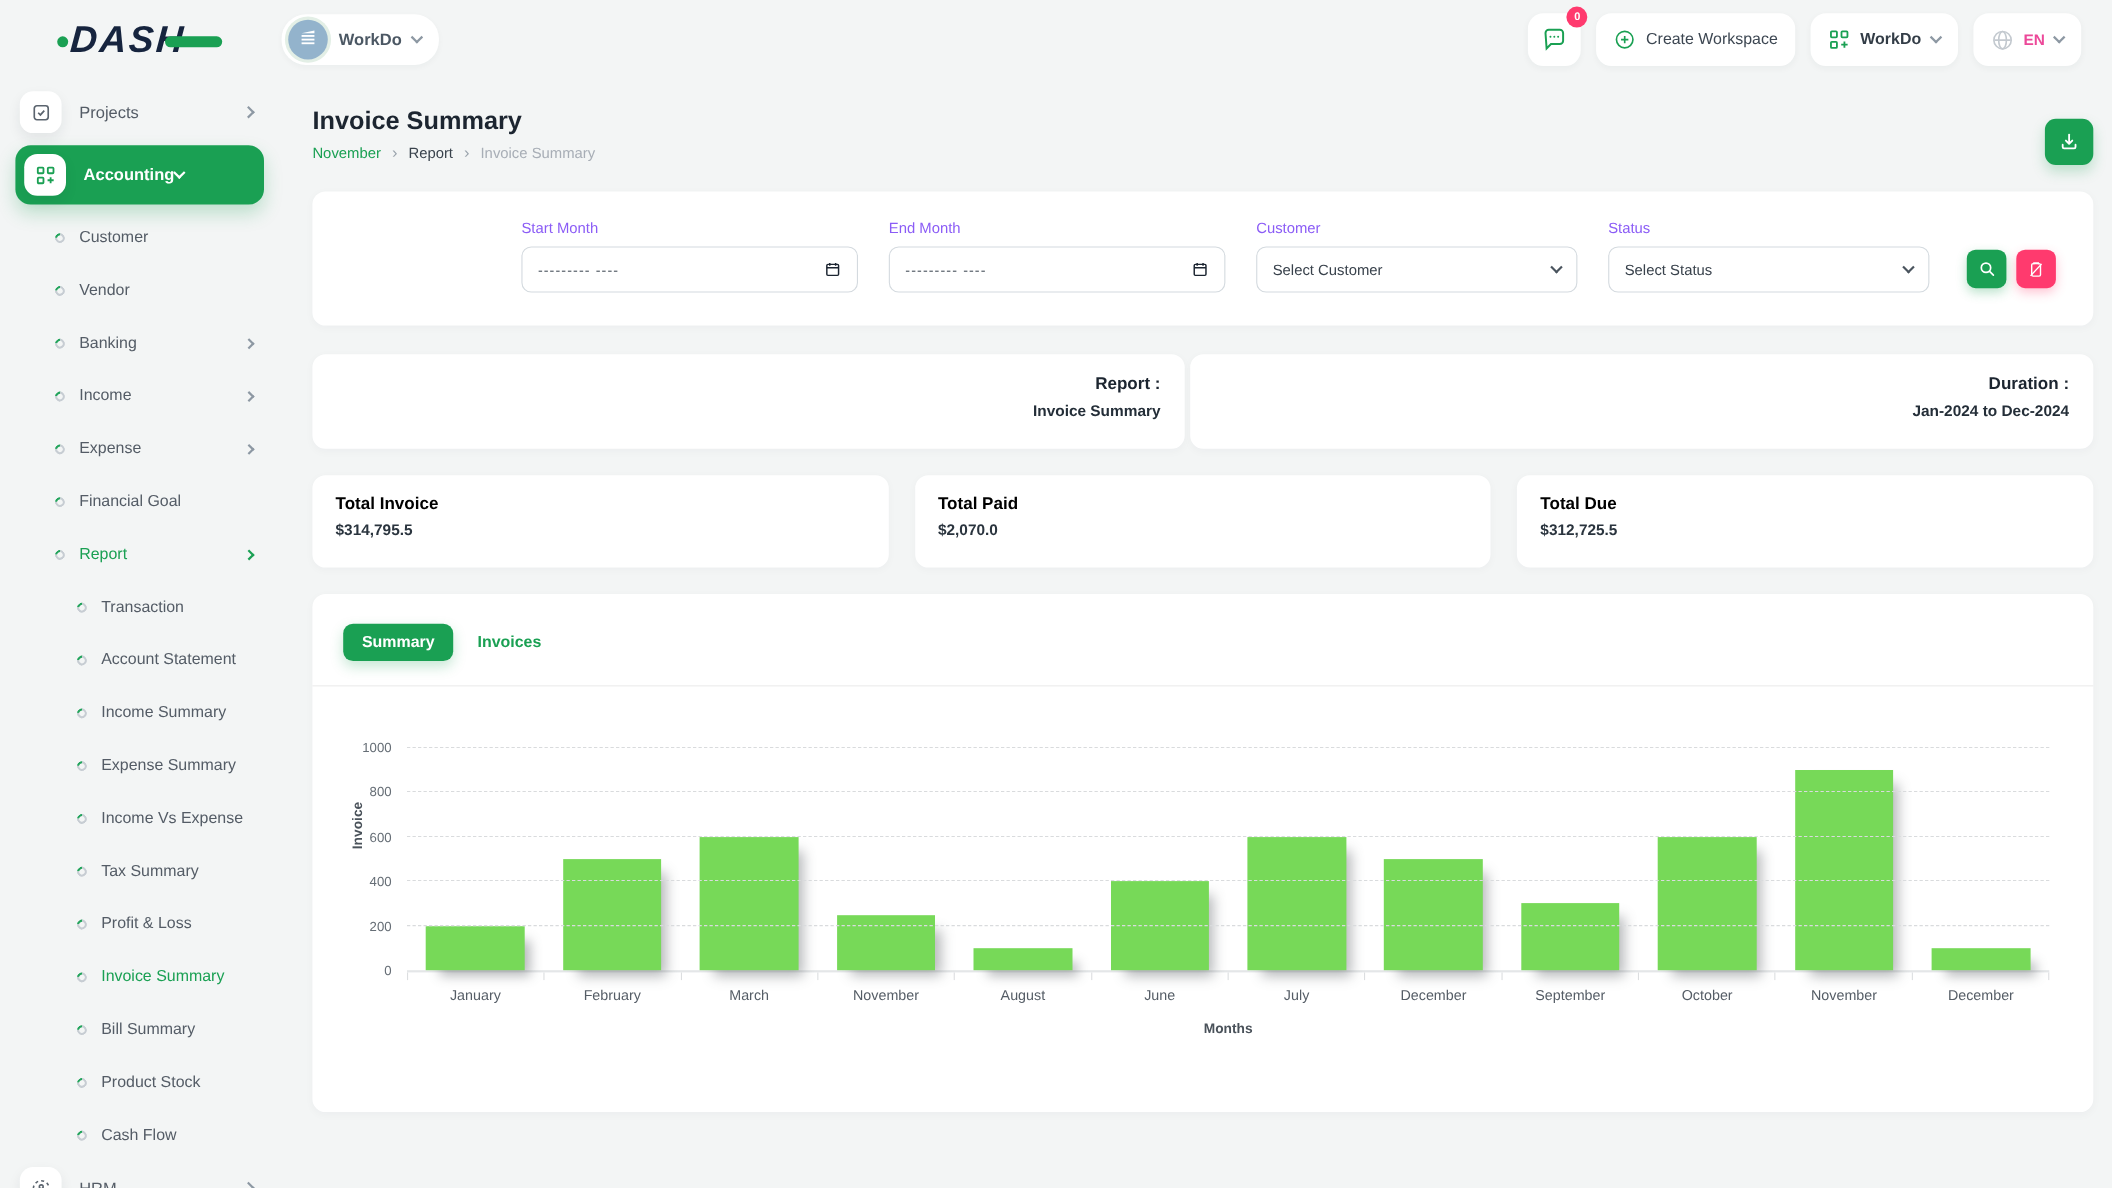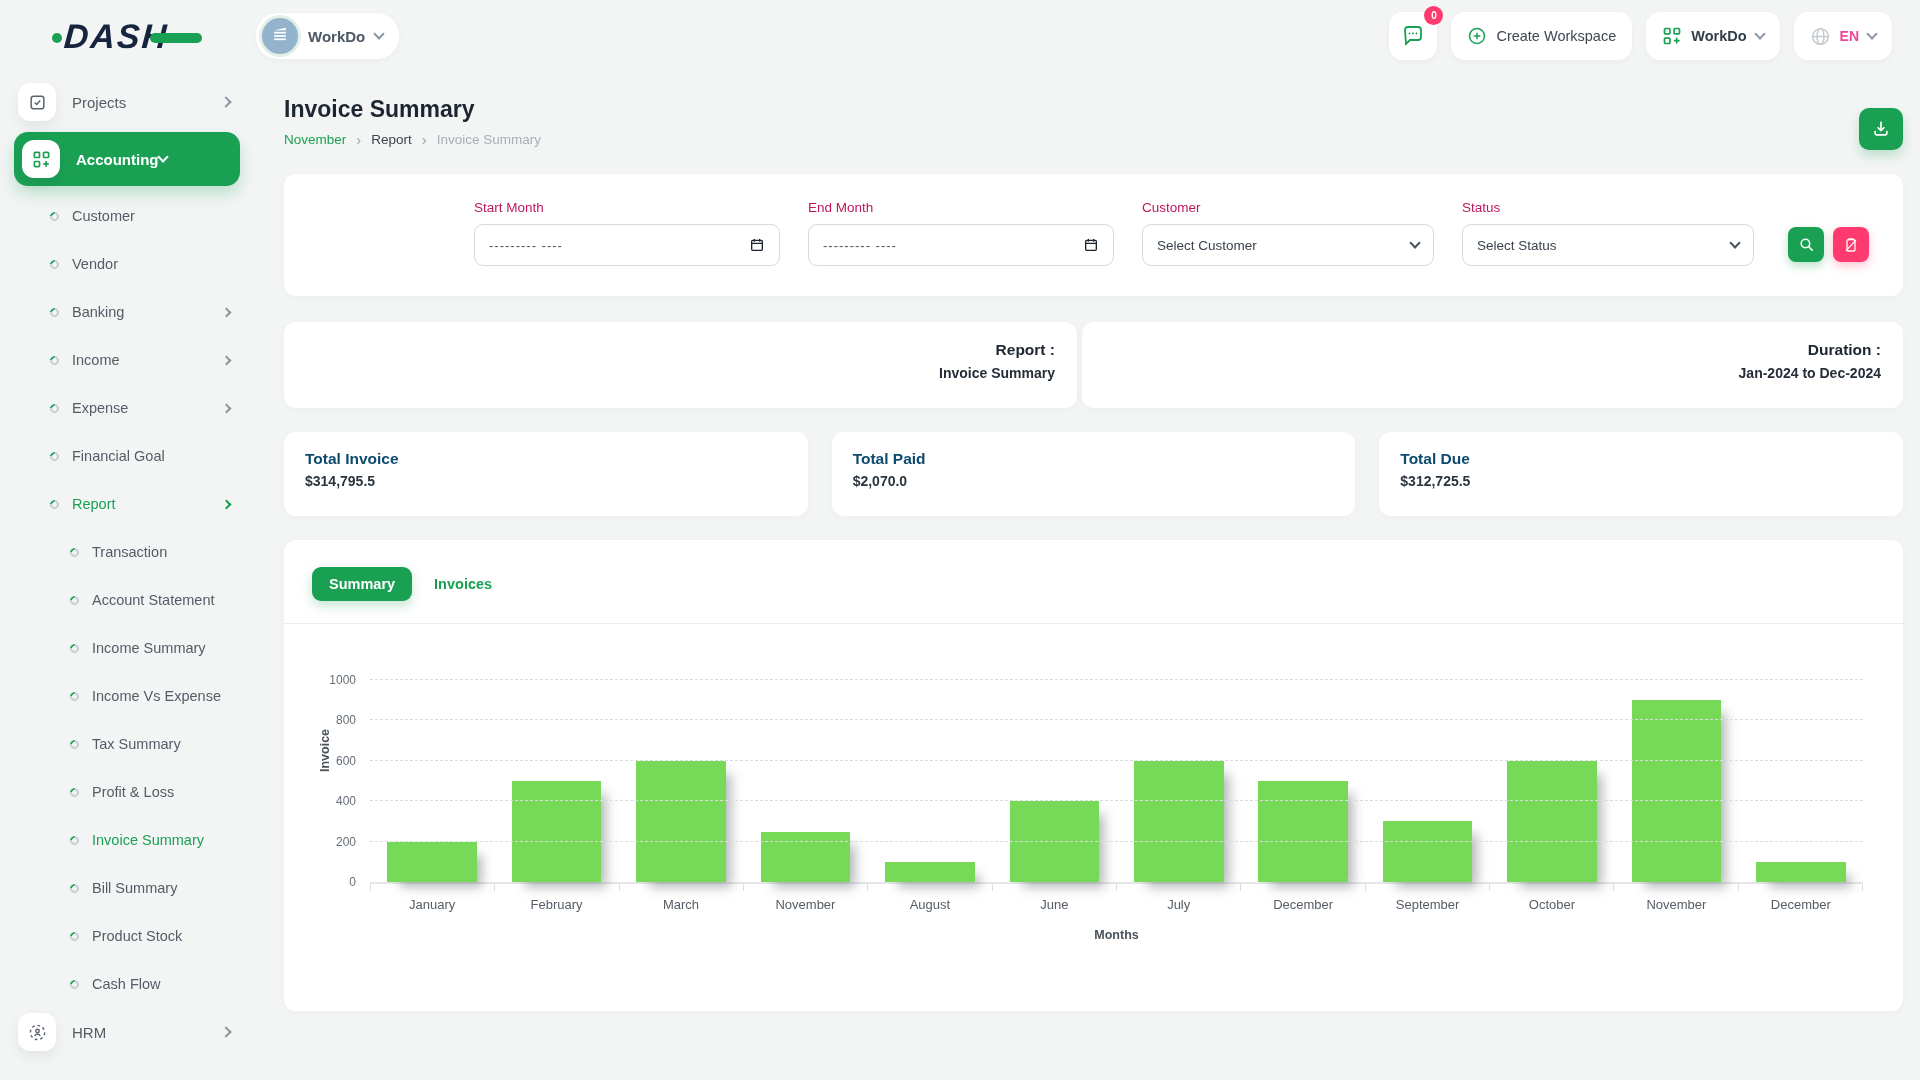--- a/index.html
+++ b/index.html
@@ -59,40 +59,40 @@
   .bc-link { color:#1aa053; cursor:pointer; }
   .bc-sep { color:#9aa3ac; font-size:15px; line-height:1; }
   .bc-mid { color:#39424c; }
   .bc-cur { color:#a8aeb6; }
   .dl-btn { margin-left:auto; width:44px; height:42px; border-radius:10px; background:#1aa053; border:none; display:flex; align-items:center; justify-content:center; cursor:pointer; box-shadow:0 6px 12px rgba(26,160,83,.25); margin-top:12px; }
 
   
   .card { background:#fff; border-radius:12px; box-shadow:0 2px 8px rgba(30,40,50,.03); }
   .filter-card { margin-top:24px; padding:26px 34px 30px 190px; display:flex; align-items:flex-end; gap:28px; }
   .field { display:flex; flex-direction:column; gap:9px; }
-  .field-label { font-size:13.5px; color:#be185d; }
+  .field-label { font-size:13.5px; color:#8b5cf6; }
   .input-box { width:306px; height:42px; border:1px solid #d4dadf; border-radius:9px; display:flex; align-items:center; padding:0 14px; cursor:text; background:#fff; }
   .input-ph { font-size:13px; color:#4a545e; letter-spacing:1px; }
   .input-box svg { margin-left:auto; }
   .select-box { width:292px; height:42px; border:1px solid #d4dadf; border-radius:9px; display:flex; align-items:center; padding:0 14px; cursor:pointer; background:#fff; }
   .select-val { font-size:13.5px; color:#39424c; }
   .select-box .chev { margin-left:auto; }
   .sq-btn { width:36px; height:35px; border:none; border-radius:8px; display:flex; align-items:center; justify-content:center; cursor:pointer; }
   .sq-btn.green { background:#1aa053; box-shadow:0 4px 10px rgba(26,160,83,.3); }
   .sq-btn.pink { background:#ff3a6e; box-shadow:0 4px 10px rgba(255,58,110,.3); }
   .btn-pair { display:flex; gap:9px; margin-left:6px; margin-bottom:4px; }
 
   .info-row { display:grid; grid-template-columns:793px 1fr; gap:5px; margin-top:26px;text-align:right; }
   .info-card { padding:19px 22px; height:86px; }
   .info-label { font-size:15.5px; font-weight:700; color:#1c2530; }
   .info-value { font-size:14px; font-weight:700; color:#242e38; margin-top:6px; }
 
   .stats-row { display:grid; grid-template-columns:1fr 1fr 1fr; gap:24px; margin-top:24px; }
   .stat-card { padding:18px 21px; height:84px; }
-  .stat-label { font-size:15.5px; font-weight:700; color:#0c4a6e; }
+  .stat-label { font-size:15.5px; font-weight:700; color:#000000; }
   .stat-value { font-size:14px; font-weight:600; color:#2a343e; margin-top:5px; }
 
   
   .chart-card { margin-top:24px; height:471px; }
   .tabs { display:flex; align-items:center; gap:10px; padding:27px 28px 22px 28px; border-bottom:1px solid #ececec; }
   .tab { font-size:14.5px; font-weight:600; border-radius:9px; padding:9px 17px; cursor:pointer; }
   .tab.active { background:#1aa053; color:#fff; box-shadow:0 5px 12px rgba(26,160,83,.25); }
   .tab.ghost { color:#1aa053; background:transparent; padding:9px 12px; }
 
   .chart-area { position:relative; padding:56px 40px 0 86px; }
@@ -242,20 +242,24 @@
     <div class="sub-row lvl2">
       <span class="dot"></span>
       <span class="sub-label">Account Statement</span>
     </div>
     <div class="sub-row lvl2">
       <span class="dot"></span>
       <span class="sub-label">Income Summary</span>
     </div>
     <div class="sub-row lvl2">
       <span class="dot"></span>
+      <span class="sub-label">Expense Summary</span>
+    </div>
+    <div class="sub-row lvl2">
+      <span class="dot"></span>
       <span class="sub-label">Income Vs Expense</span>
     </div>
     <div class="sub-row lvl2">
       <span class="dot"></span>
       <span class="sub-label">Tax Summary</span>
     </div>
     <div class="sub-row lvl2">
       <span class="dot"></span>
       <span class="sub-label">Profit &amp; Loss</span>
     </div>

